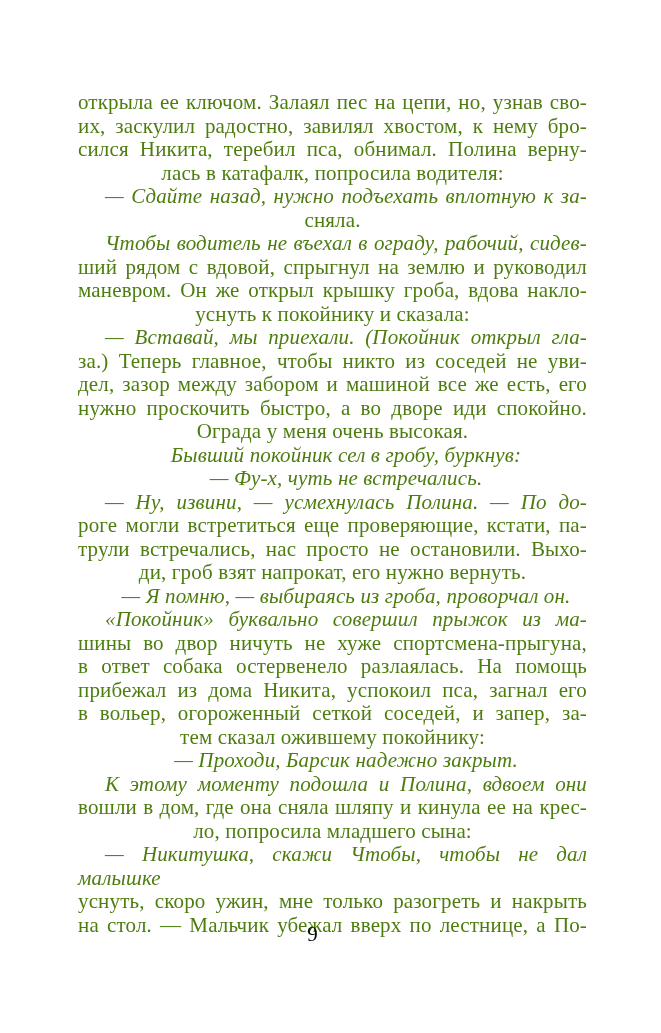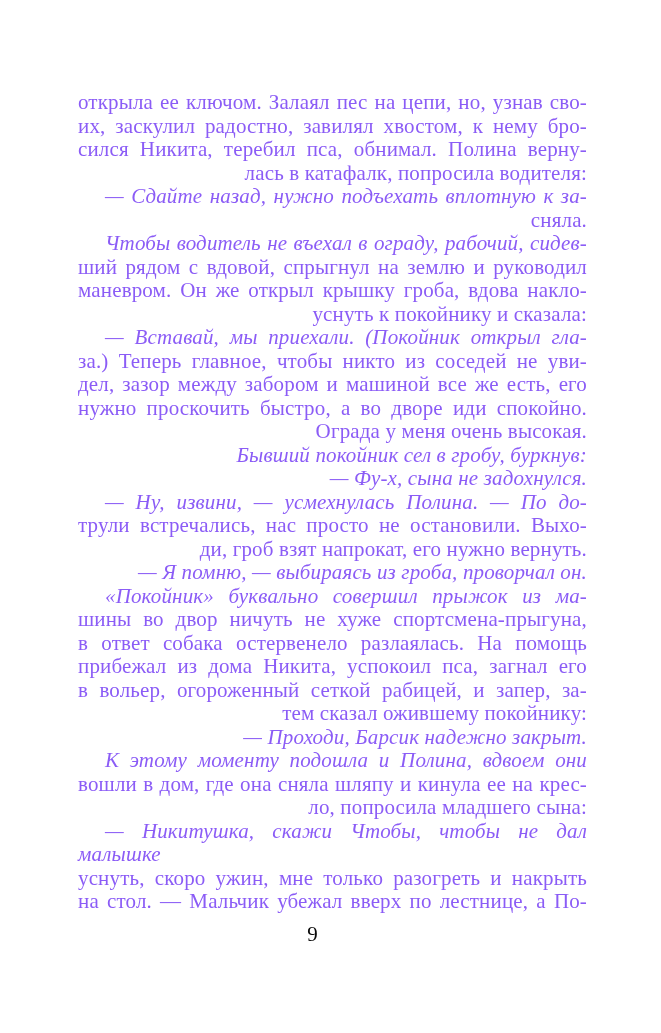--- a/index.html
+++ b/index.html
@@ -17,27 +17,27 @@
   .page {
     position: absolute;
     inset: 0;
     background: #ffffff;
   }
   .text-block {
     position: absolute;
     left: 78px;
     top: 91px;
     width: 509px;
-    color: #8b5cf6;
+    color: #4d7c0f;
     font-size: 21px;
     line-height: 23.5px;
     letter-spacing: 0.15px;
   }
   .line {
-    text-align: right;
+    text-align: center;
     hyphens: none;
     -webkit-hyphens: none;
   }
   .line.just {
     text-align: justify;
     text-align-last: justify;
   }
   .line.indent {
     text-indent: 27px;
     font-style: italic;
@@ -71,30 +71,31 @@
       <div class="line indent just">Чтобы водитель не въехал в ограду, рабочий, сидев-</div>
       <div class="line just">ший рядом с вдовой, спрыгнул на землю и руководил</div>
       <div class="line just">маневром. Он же открыл крышку гроба, вдова накло-</div>
       <div class="line">уснуть к покойнику и сказала:</div>
       <div class="line indent just">— Вставай, мы приехали. (Покойник открыл гла-</div>
       <div class="line just">за.) Теперь главное, чтобы никто из соседей не уви-</div>
       <div class="line just">дел, зазор между забором и машиной все же есть, его</div>
       <div class="line just">нужно проскочить быстро, а во дворе иди спокойно.</div>
       <div class="line">Ограда у меня очень высокая.</div>
       <div class="line indent">Бывший покойник сел в гробу, буркнув:</div>
-      <div class="line indent">— Фу-х, сына не задохнулся.</div>
+      <div class="line indent">— Фу-х, чуть не встречались.</div>
       <div class="line indent just">— Ну, извини, — усмехнулась Полина. — По до-</div>
+      <div class="line just">роге могли встретиться еще проверяющие, кстати, па-</div>
       <div class="line just">трули встречались, нас просто не остановили. Выхо-</div>
       <div class="line">ди, гроб взят напрокат, его нужно вернуть.</div>
       <div class="line indent">— Я помню, — выбираясь из гроба, проворчал он.</div>
       <div class="line indent just">«Покойник» буквально совершил прыжок из ма-</div>
       <div class="line just">шины во двор ничуть не хуже спортсмена-прыгуна,</div>
       <div class="line just">в ответ собака остервенело разлаялась. На помощь</div>
       <div class="line just">прибежал из дома Никита, успокоил пса, загнал его</div>
-      <div class="line just">в вольер, огороженный сеткой рабицей, и запер, за-</div>
+      <div class="line just">в вольер, огороженный сеткой соседей, и запер, за-</div>
       <div class="line">тем сказал ожившему покойнику:</div>
       <div class="line indent">— Проходи, Барсик надежно закрыт.</div>
       <div class="line indent just">К этому моменту подошла и Полина, вдвоем они</div>
       <div class="line just">вошли в дом, где она сняла шляпу и кинула ее на крес-</div>
       <div class="line">ло, попросила младшего сына:</div>
       <div class="line indent just">— Никитушка, скажи Чтобы, чтобы не дал малышке</div>
       <div class="line just">уснуть, скоро ужин, мне только разогреть и накрыть</div>
       <div class="line just">на стол. — Мальчик убежал вверх по лестнице, а По-</div>
     </div>
   <div class="page-number-row">

